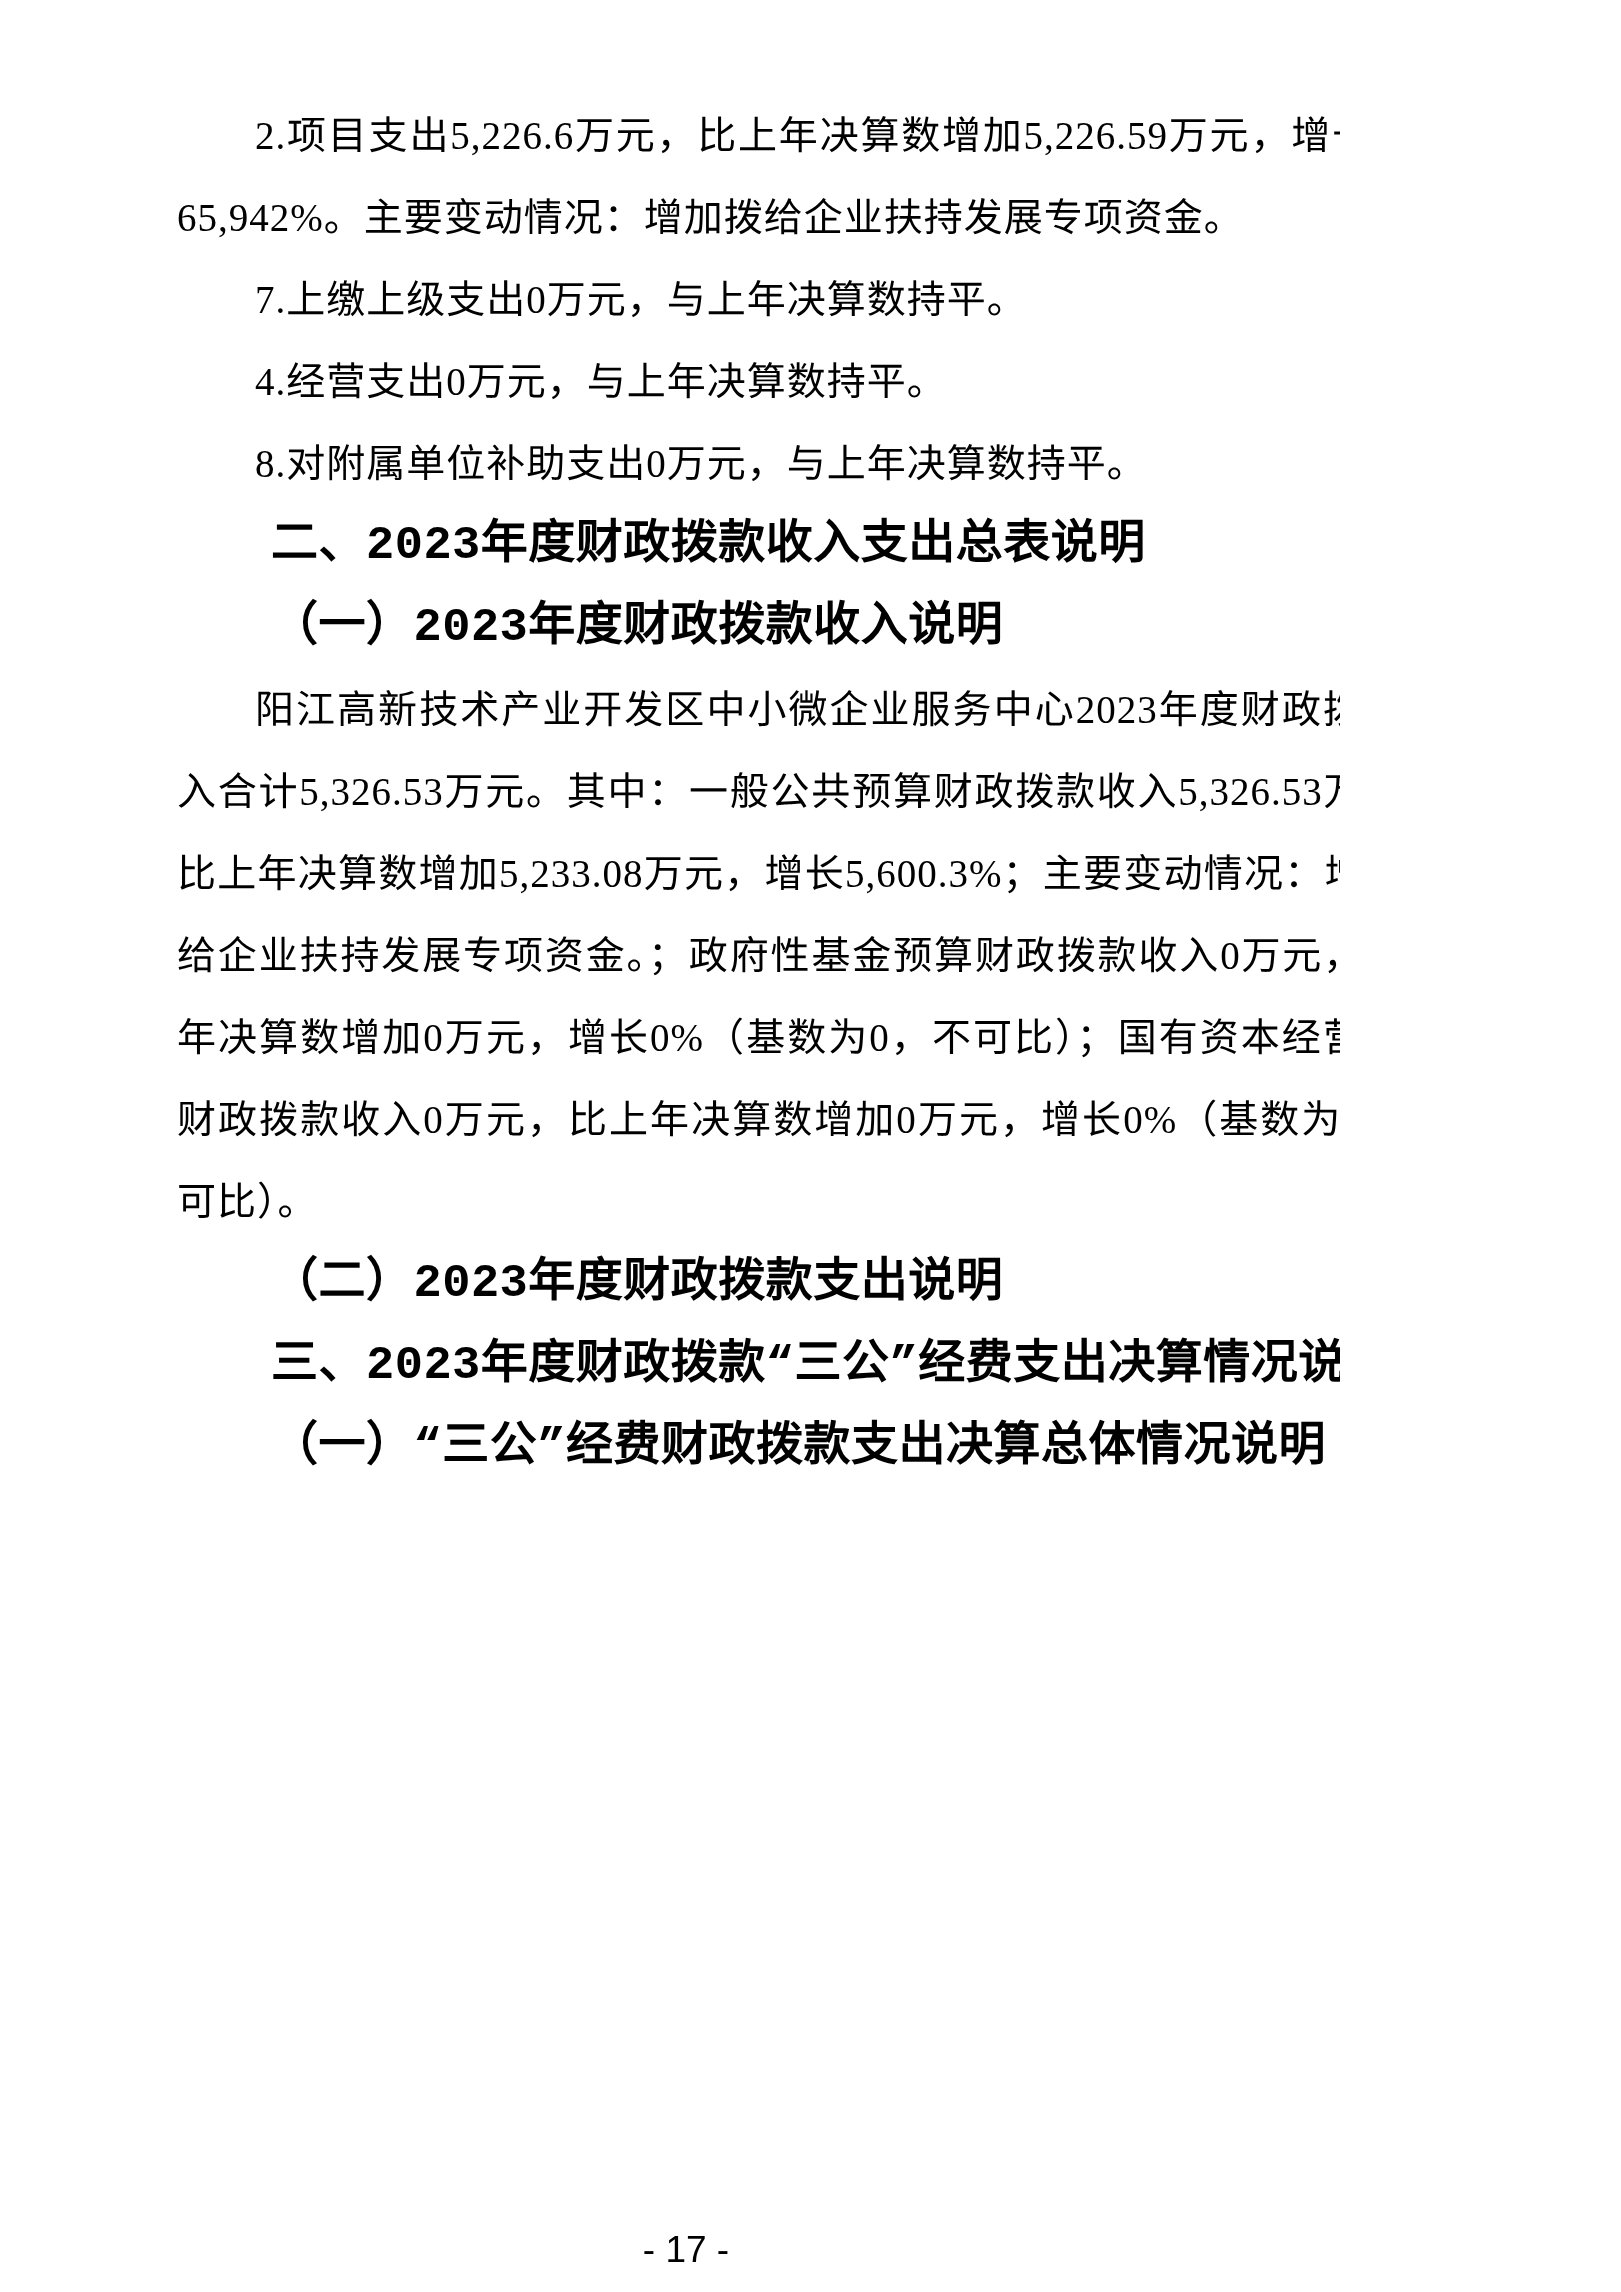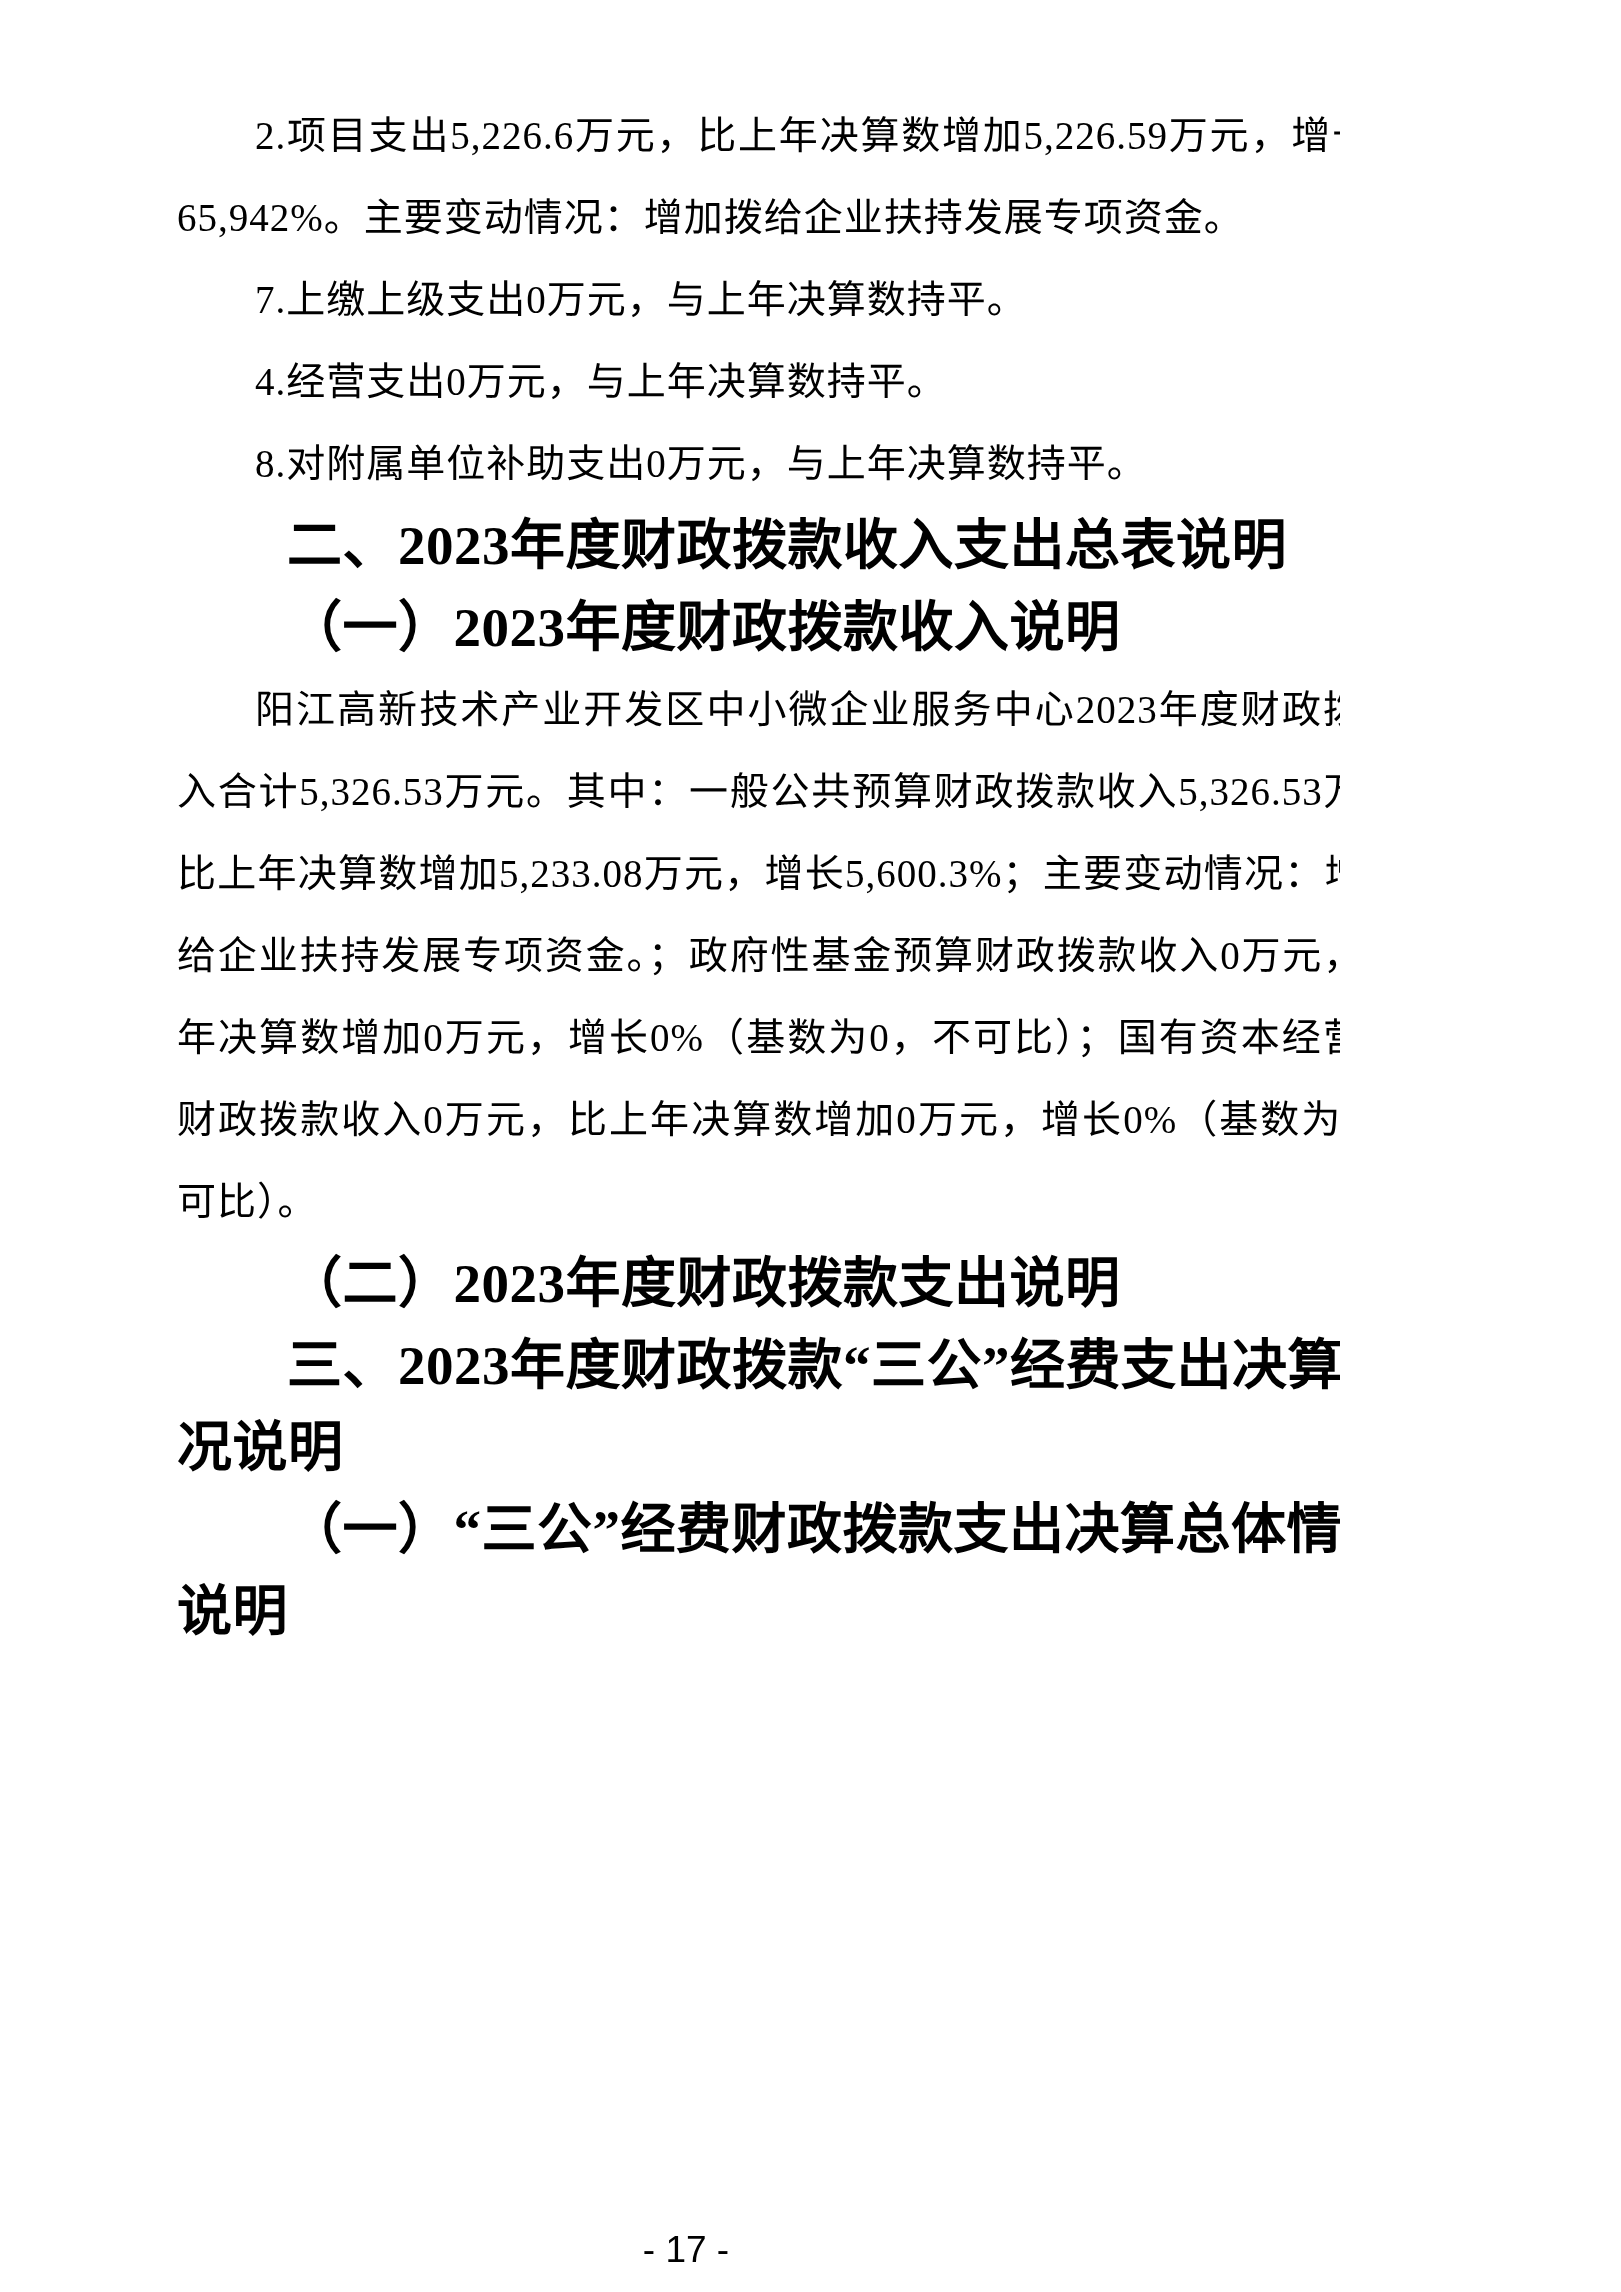--- a/index.html
+++ b/index.html
@@ -30,24 +30,25 @@
     font-size: 39px;
     line-height: 82px;
     text-align: justify;
     text-indent: 2em;
     letter-spacing: 1px;
     font-weight: normal;
     word-break: break-all;
   }
   .content .section-heading,
   .content .subsection-heading {
-    font-size: 55px;
+    font-size: 47px;
     font-weight: bold;
     letter-spacing: 0.5px;
     text-align: left;
+    font-family: Liberation Mono, monospace;
   }
   .footer {
     position: absolute;
     left: 0;
     bottom: 21.6px;
     width: 100%;
     text-align: center;
     font-family: "Liberation Sans", "DejaVu Sans", sans-serif;
     font-size: 37px;
     color: #000000;

